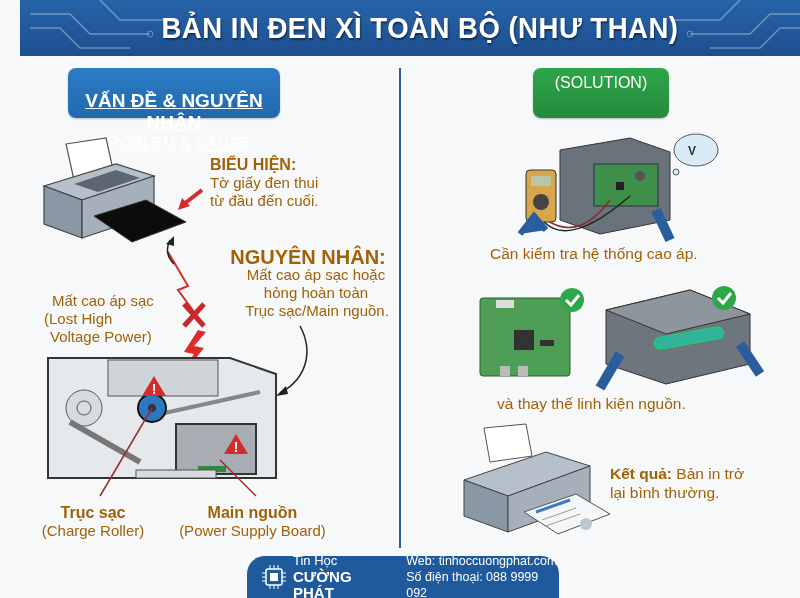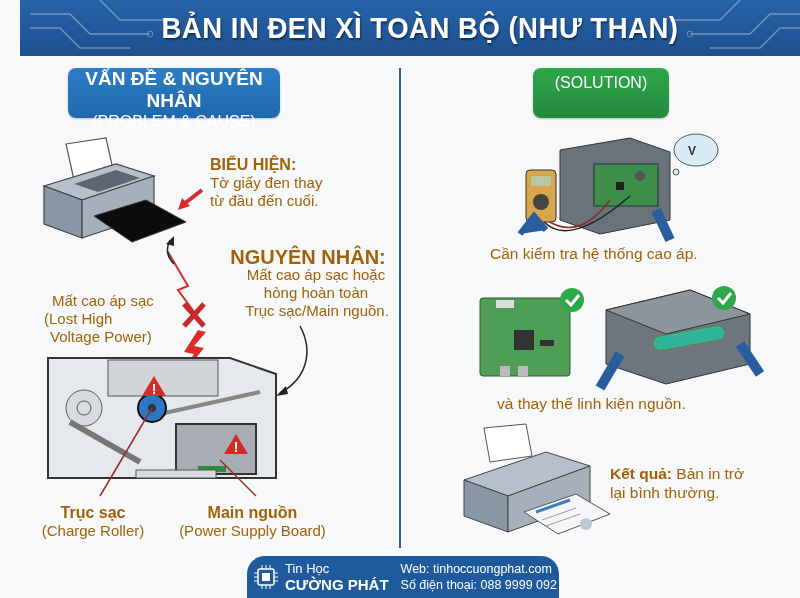--- a/index.html
+++ b/index.html
@@ -8,27 +8,27 @@
   .header { position: absolute; left: 0; top: 0; width: 800px; height: 56px;
     background: linear-gradient(180deg, #2763a8 0%, #1d4f8f 100%);
     display: flex; align-items: center; justify-content: center; margin-left: 20px; }
   .header h1 { color: #fff; font-family: "Liberation Sans", sans-serif; font-weight: bold; font-size: 30px;
     letter-spacing: 0.5px; text-shadow: 1px 2px 2px rgba(0,0,0,0.45); transform: scaleX(0.92); }
   .circuit { position: absolute; top: 0; height: 56px; width: 140px; opacity: 0.35; }
   .divider { position: absolute; left: 399px; top: 68px; width: 2px; height: 480px; background: #2a5d9e; }
   .pill { position: absolute; border-radius: 8px; color: #fff; text-align: center; font-family: "Liberation Sans", sans-serif; box-shadow: 0 1px 2px rgba(0,0,0,.25); }
   .pill .l1 { font-weight: bold; font-size: 19px; line-height: 22px; display:block; }
   .pill .l2 { font-size: 16px; line-height: 19px; display:block; }
-  .pill-blue { left: 68px; top: 68px; width: 212px; height: 50px; background: linear-gradient(180deg,#2d7dc4,#2068ae); padding-top: 0; }
+  .pill-blue { left: 68px; top: 68px; width: 212px; height: 50px; background: linear-gradient(180deg,#2d7dc4,#2068ae); padding-top: 22px; text-decoration: underline; }
   .pill-green { left: 533px; top: 68px; width: 136px; height: 50px; background: linear-gradient(180deg,#2ea64a,#248a3c); padding-top: 5px; }
   .txt { position: absolute; font-family: "Liberation Sans", sans-serif; font-size: 15px; line-height: 18px; color: #a16207; }
   .b { font-weight: bold; }
   .center { text-align: center; }
   .footer { position: absolute; left: 247px; top: 556px; width: 312px; height: 42px;
-    background: #1f5a9c; border-radius: 18px 18px 0 0; display: flex; align-items: center; padding-left: 6px; color: #fff; font-family: "Liberation Sans", sans-serif; }
+    background: #1f5a9c; border-radius: 18px 18px 0 0; display: flex; align-items: center; padding-left: 14px; color: #fff; font-family: "Liberation Sans", sans-serif; }
   .footer .brand { margin-left: 6px; line-height: 16px; }
   .footer .brand .t1 { font-size: 13px; display:block; }
   .footer .brand .t2 { font-size: 15px; font-weight: bold; display:block; }
   .footer .contact { margin-left: 12px; font-size: 12.5px; line-height: 16px; }
   svg { position: absolute; overflow: visible; }
 </style>
 </head>
 <body>
 
 <div class="header">
@@ -57,21 +57,21 @@
   <polygon points="46,66 118,42 118,80 46,104" fill="#a5b0bb" stroke="#444" stroke-width="1.2"></polygon>
   <polygon points="38,50 80,36 104,44 62,58" fill="#5c6670"></polygon>
   <polygon points="58,82 110,66 150,88 96,108" fill="#0c0c0c" stroke="#333"></polygon>
 </svg>
 <svg style="left:176px;top:188px" width="30" height="24">
   <path d="M26 2 L8 16" stroke="#d62b2b" stroke-width="4"></path>
   <polygon points="2,22 6,10 14,18" fill="#d62b2b"></polygon>
 </svg>
 
 <div class="txt b" style="left:210px;top:156px;font-size:16px">BIỂU HIỆN:</div>
-<div class="txt" style="left:210px;top:174px">Tờ giấy đen thay</div>
+<div class="txt" style="left:210px;top:174px">Tờ giấy đen thui</div>
 <div class="txt" style="left:210px;top:192px">từ đầu đến cuối.</div>
 
 <div class="txt b center" style="left:228px;top:248px;width:160px;font-size:20px">NGUYÊN NHÂN:</div>
 <div class="txt center" style="left:226px;top:266px;width:180px">Mất cao áp sạc hoặc</div>
 <div class="txt center" style="left:226px;top:284px;width:180px">hỏng hoàn toàn</div>
 <div class="txt center" style="left:222px;top:302px;width:190px">Trục sạc/Main nguồn.</div>
 
 <div class="txt" style="left:52px;top:292px">Mất cao áp sạc</div>
 <div class="txt" style="left:44px;top:310px">(Lost High</div>
 <div class="txt" style="left:50px;top:328px">Voltage Power)</div>

